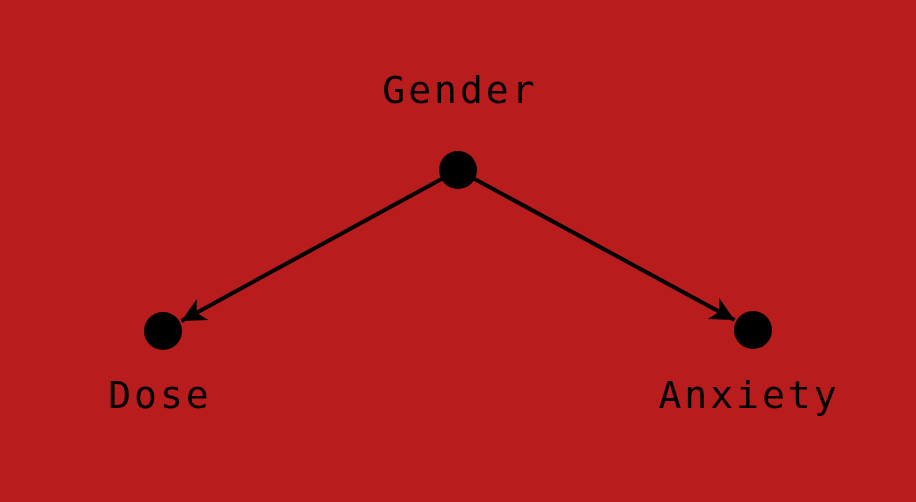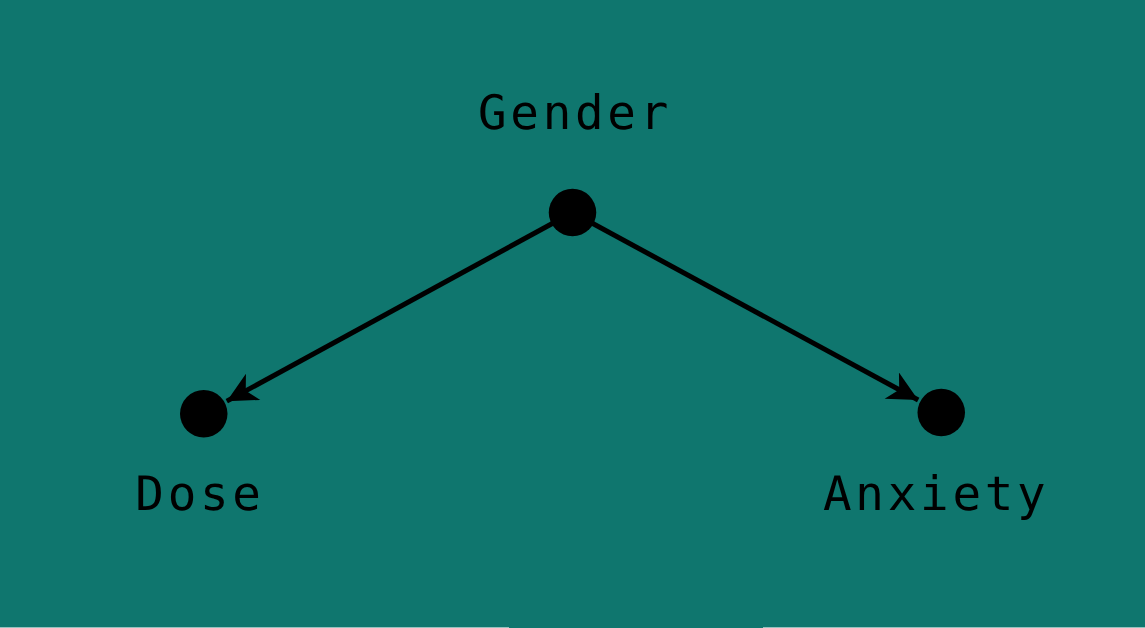--- a/index.html
+++ b/index.html
@@ -21,21 +21,21 @@
   }
   .node-label {
     font-family: "DejaVu Sans Mono", "Liberation Mono", monospace;
     font-size: 38px;
     letter-spacing: 3px;
   }
 </style>
 </head>
 <body>
 
-<div class="stage" style="background: #0f766e; text-decoration: underline;">
+<div class="stage" style="background: #b91c1c; text-decoration: underline;">
   <svg id="dag-svg" viewBox="0 0 916 502" xmlns="http://www.w3.org/2000/svg">
     <defs>
       <marker id="arrowhead" viewBox="0 0 10 10" refX="10" refY="5" markerWidth="28" markerHeight="24" markerUnits="userSpaceOnUse" orient="auto">
         <path id="arrowhead-path" d="M0,0 L10,5 L0,10 L2.8,5 Z" fill="#000000"></path>
       </marker>
     </defs>
     <g id="edges-layer">
         <line x1="458" y1="170" x2="181.43341850508799" y2="320.93972752773163" stroke="#000000" stroke-width="4" marker-end="url(#arrowhead)"></line>
         <line x1="458" y1="170" x2="734.5403310303687" y2="319.9879761520644" stroke="#000000" stroke-width="4" marker-end="url(#arrowhead)"></line>
       </g>

